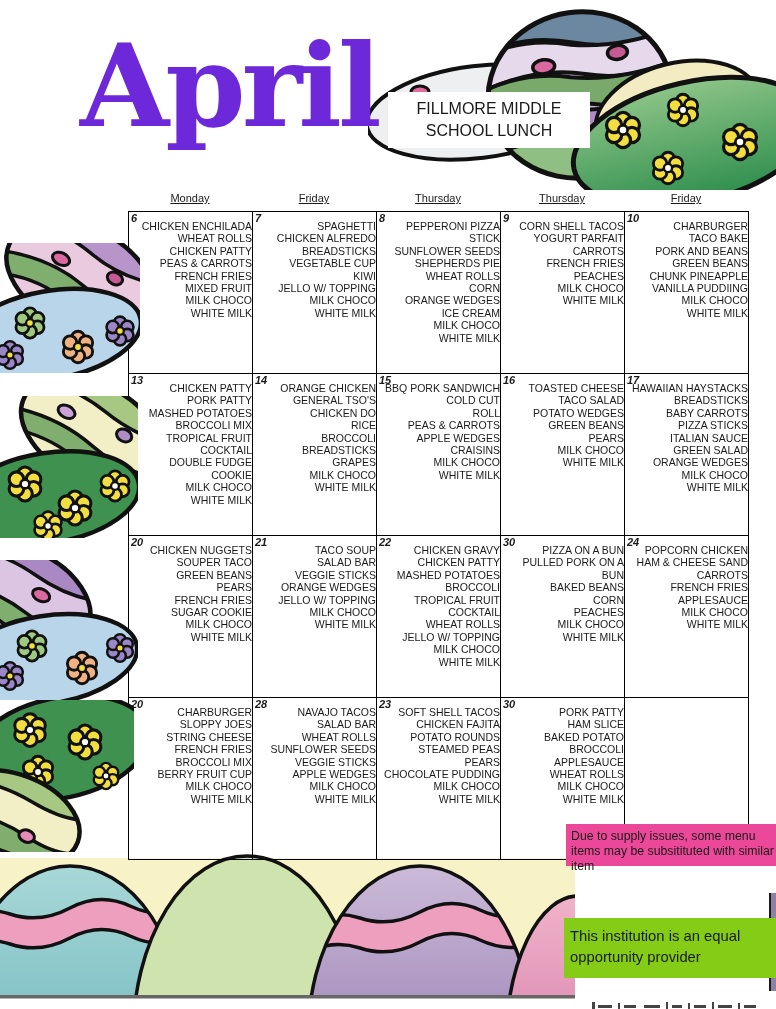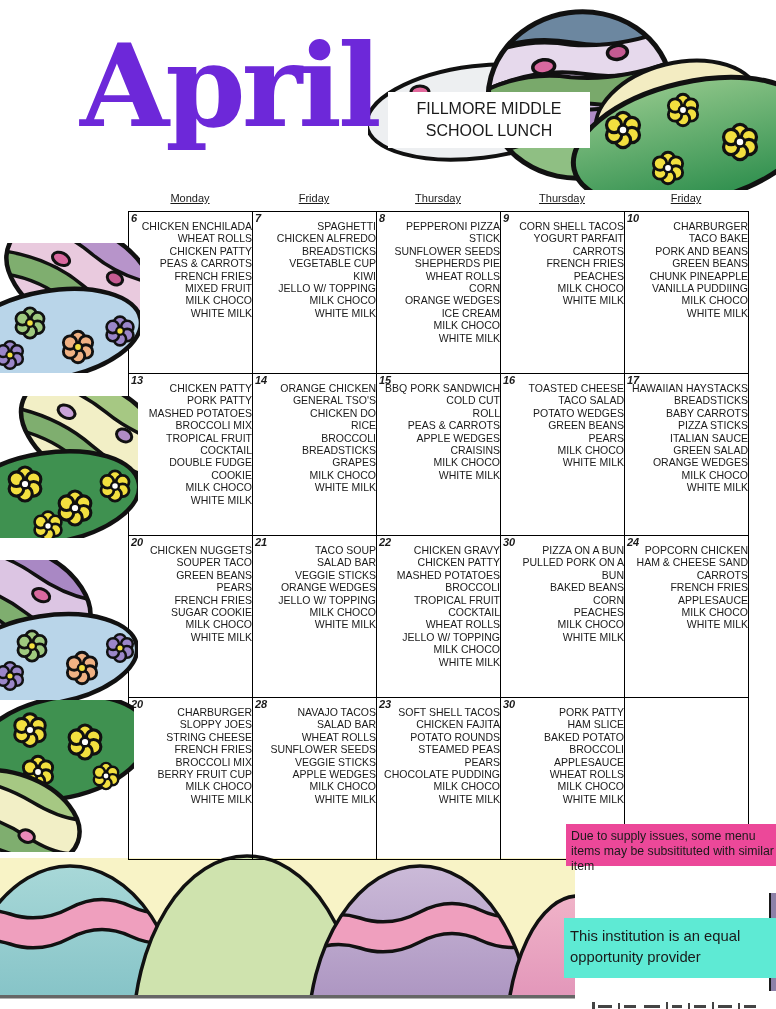--- a/index.html
+++ b/index.html
@@ -16,21 +16,21 @@
   .hdr{width:124px;text-align:center;font-size:11px;color:#1a1a1a;text-decoration:underline;}
   .grid{display:grid;grid-template-columns:repeat(5,124px);grid-auto-rows:162px;
         border-top:1px solid #000;border-left:1px solid #000;width:620px;}
   .cell{position:relative;border-right:1px solid #000;border-bottom:1px solid #000;
         box-sizing:border-box;background:transparent;}
   .dn{position:absolute;left:2px;top:0px;font-size:11px;font-weight:bold;font-style:italic;}
   .menu{padding-top:8px;text-align:right;font-size:10.5px;line-height:12.4px;
         white-space:pre-line;letter-spacing:0px;}
   .supply-note{position:absolute;left:566px;top:824px;width:210px;height:42px;background:#ec4899;
                z-index:6;font-size:12.3px;line-height:15px;padding:5px 0 0 5px;box-sizing:border-box;}
-  .inst-box{position:absolute;left:564px;top:918px;width:212px;height:60px;background:#5eead4;
+  .inst-box{position:absolute;left:564px;top:918px;width:212px;height:60px;background:#84cc16;
             z-index:6;font-size:14.8px;line-height:21px;padding:8px 0 0 6px;box-sizing:border-box;}
   .right-sliver{position:absolute;left:769px;top:893px;width:7px;height:98px;
                 background:#8d81a8;border-left:2px solid #1a1a1a;box-sizing:border-box;z-index:5;}
   .left-eggs{z-index:3;}
   .banner{z-index:0;}
   .clipped-frag{position:absolute;left:592px;top:1001px;z-index:7;}
 </style>
 </head>
 <body>
 

